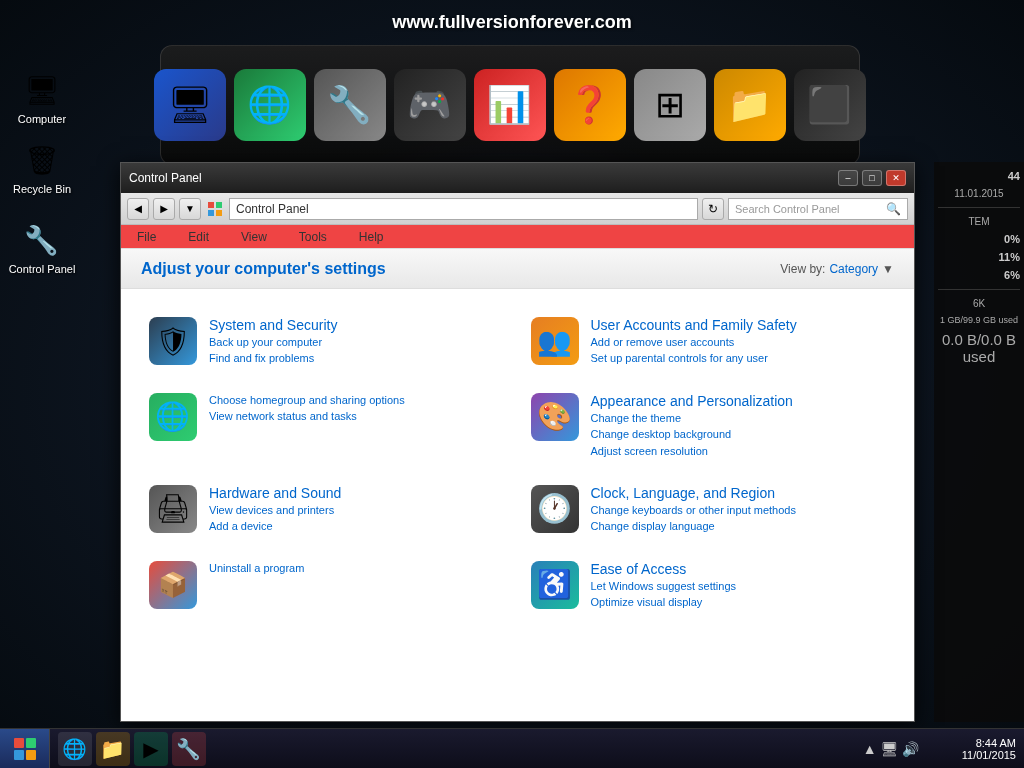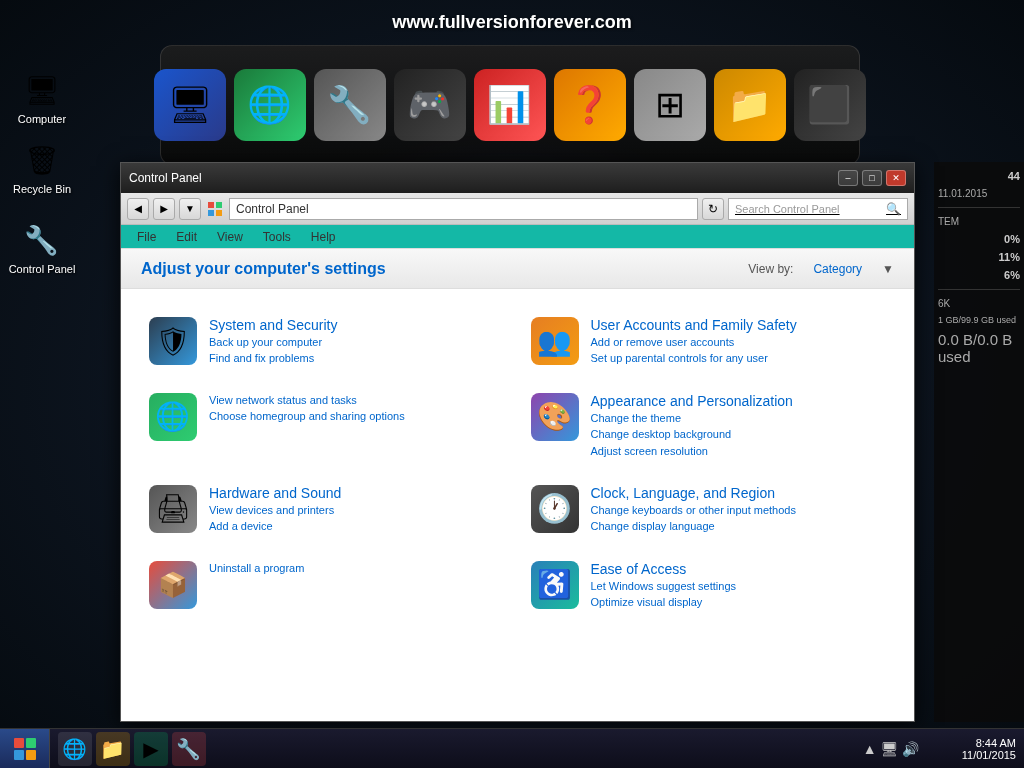--- a/index.html
+++ b/index.html
@@ -183,33 +183,32 @@
     .search-box {
       width: 180px;
       height: 22px;
       background: white;
       border: 1px solid #aaa;
       padding: 0 6px;
       font-size: 12px;
       display: flex;
       align-items: center;
       justify-content: space-between;
-      text-decoration: underline;
     }
     .search-text { color: #999; font-size: 11px; }
 
     
     .menu-bar {
       height: 24px;
-      background: #14b8a6;
+      background: #ef4444;
       border-bottom: 1px solid #ddd;
       display: flex;
       align-items: center;
       padding: 0 8px;
-      gap: 4px;
+      gap: 16px;
       flex-shrink: 0;
     }
     .menu-item {
       padding: 2px 8px;
       font-size: 12px;
       color: #333;
       cursor: pointer;
     }
 
     
@@ -224,21 +223,21 @@
       flex-shrink: 0;
     }
     .cp-title {
       color: #0066cc;
       font-size: 16px;
       font-weight: bold;
     }
     .view-by {
       display: flex;
       align-items: center;
-      gap: 20px;
+      gap: 4px;
       font-size: 12px;
       color: #555;
     }
     .view-by-value {
       color: #0066cc;
       cursor: pointer;
     }
 
     
     .cp-content {
@@ -309,21 +308,21 @@
       background: rgba(10,10,10,0.85);
       z-index: 9;
       display: flex;
       flex-direction: column;
       padding: 8px 4px;
       gap: 6px;
     }
     .panel-label {
       color: #aaa;
       font-size: 10px;
-      text-align: left;
+      text-align: center;
     }
     .panel-value {
       color: #ccc;
       font-size: 11px;
       text-align: right;
       font-weight: bold;
     }
     .panel-divider { border-top: 1px solid #333; margin: 2px 0; }
 
     
@@ -493,22 +492,22 @@
             <a class="section-link">Add or remove user accounts</a>
             <a class="section-link">Set up parental controls for any user</a>
           </div>
         </div>
       </div>
 
       <div class="cp-section">
         <div class="section-icon icon-network">🌐</div>
         <div class="section-info">
           <div class="section-links">
+            <a class="section-link">Choose homegroup and sharing options</a>
             <a class="section-link">View network status and tasks</a>
-            <a class="section-link">Choose homegroup and sharing options</a>
           </div>
         </div>
       </div>
 
       <div class="cp-section">
         <div class="section-icon icon-appearance">🎨</div>
         <div class="section-info">
           <div class="section-title">Appearance and Personalization</div>
           <div class="section-links">
             <a class="section-link">Change the theme</a>

